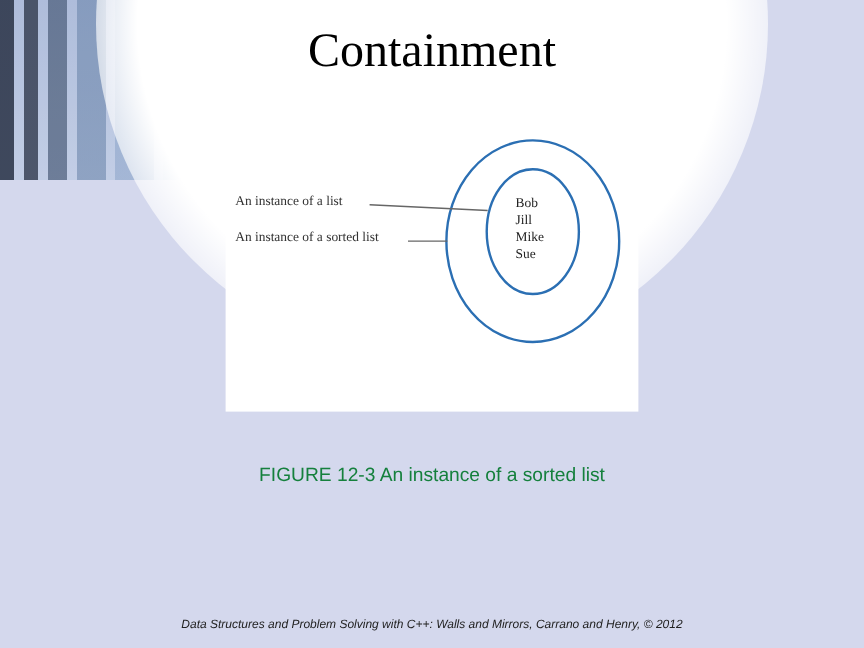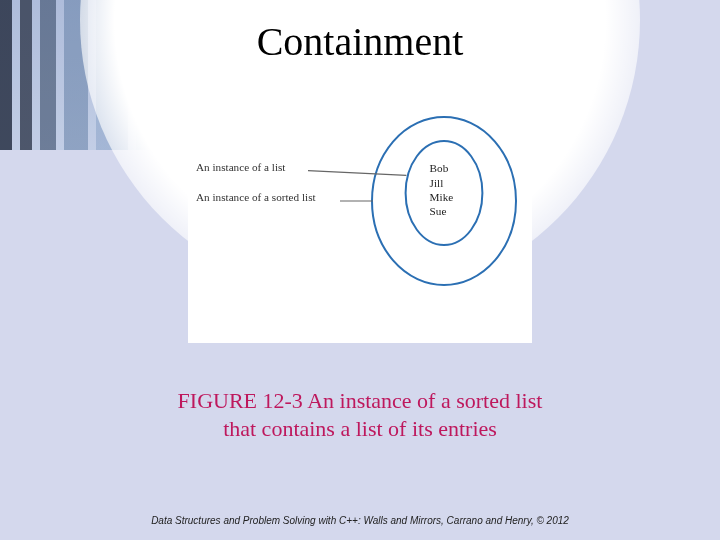--- a/index.html
+++ b/index.html
@@ -49,26 +49,26 @@
     margin-top: 48px;
     width: 344px;
     height: 230px;
     background: #fff;
     position: relative;
     z-index: 2;
   }
   .figure-box svg { position: absolute; inset: 0; }
   .caption {
     margin-top: 44px;
-    font-size: 22px;
-    color: #be185d;
+    font-size: 16px;
+    color: #15803d;
     text-align: center;
     line-height: 1.25;
     z-index: 2;
-    font-family: Liberation Serif, serif;
+    font-family: Liberation Sans, sans-serif;
   }
   .footer {
     position: absolute;
     bottom: 14px;
     width: 100%;
     text-align: center;
     font-size: 10px;
     font-style: italic;
     color: #222;
     z-index: 2;
@@ -100,17 +100,16 @@
 
       <text x="302" y="74" class="names">Bob</text>
       <text x="302" y="92" class="names">Jill</text>
       <text x="302" y="110" class="names">Mike</text>
       <text x="302" y="128" class="names">Sue</text>
     </svg>
   </div>
 
   <div class="caption">
     <div>FIGURE 12-3 An instance of a sorted list</div>
-    <div>that contains a list of its entries</div>
   </div>
 
   <div class="footer">Data Structures and Problem Solving with C++: Walls and Mirrors, Carrano and Henry, ©  2012</div>
 </div>
 
 </body></html>

